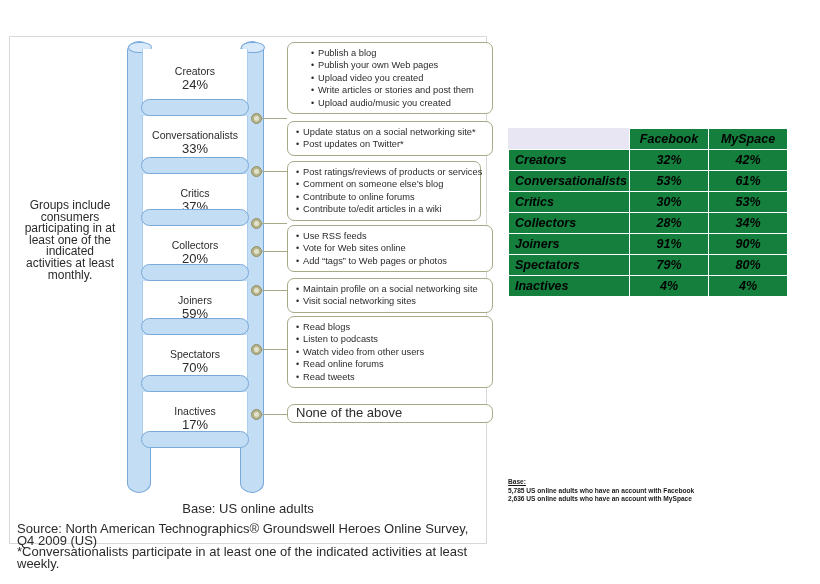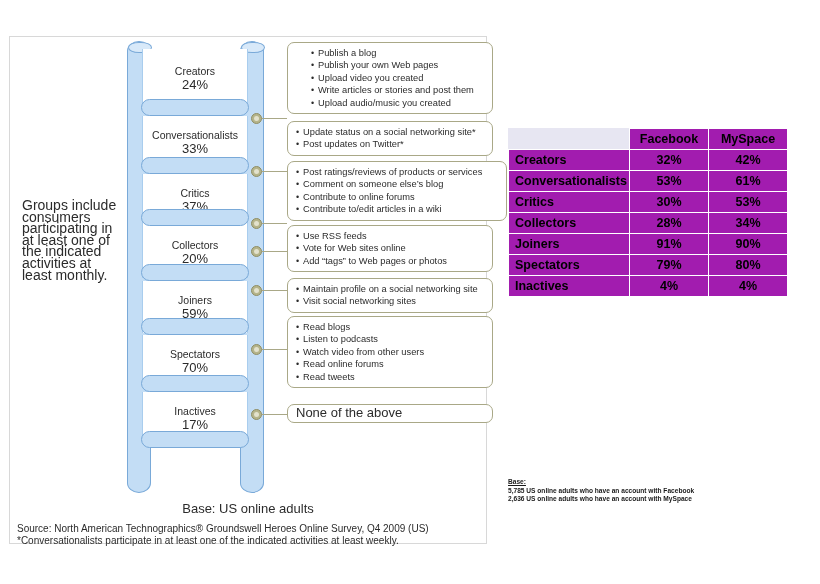--- a/index.html
+++ b/index.html
@@ -68,37 +68,37 @@
     padding-left:7px;position:relative;white-space:nowrap;
   }
   .callout li::before{
     content:"\2022";position:absolute;left:0;top:0;color:#2b2b2b;font-size:9px;
   }
   .callout.plain{font-size:13px;color:#2b2b2b;line-height:12.4px;}
 
   
   #groups-note{
     position:absolute;left:12px;top:163px;width:96px;
-    font-size:14px;line-height:11.6px;color:#2b2b2b;
+    font-size:12px;line-height:11.6px;color:#2b2b2b;text-align:center;
   }
 
   #base-left{
     position:absolute;left:0;top:464px;width:100%;text-align:center;
     font-size:13px;color:#2b2b2b;
   }
   #source-note{
     position:absolute;left:7px;top:486px;width:466px;
-    font-size:10px;line-height:11.5px;color:#2b2b2b;
+    font-size:13px;line-height:11.5px;color:#2b2b2b;
   }
 
   
   #table-wrap{position:absolute;left:508px;top:128px;width:279px;}
   table.data{
     border-collapse:collapse;width:279px;
-    background:#a21caf;table-layout:fixed;
+    background:#15803d;table-layout:fixed;font-style:italic;
   }
   table.data th, table.data td{
     border:1px solid #ffffff;
     font-size:12.5px;font-weight:bold;color:#000000;
     padding:3px 4px;height:19px;box-sizing:border-box;
   }
   table.data th{text-align:center;}
   table.data th.corner{background:#e7e6f2;border-left-color:#e7e6f2;border-top-color:#e7e6f2;}
   table.data td.rowhead{text-align:left;padding-left:6px;}
   table.data td.num{text-align:center;}
@@ -201,21 +201,21 @@
     </ul>
   </div>
 
   <div class="callout" style="top:84px;width:206px;">
     <ul>
       <li>Update status on a social networking site*</li>
       <li>Post updates on Twitter*</li>
     </ul>
   </div>
 
-  <div class="callout" style="top:124px;width:220px;">
+  <div class="callout" style="top:124px;width:194px;">
     <ul>
       <li>Post ratings/reviews of products or services</li>
       <li>Comment on someone else’s blog</li>
       <li>Contribute to online forums</li>
       <li>Contribute to/edit articles in a wiki</li>
     </ul>
   </div>
 
   <div class="callout" style="top:188px;width:206px;">
     <ul>

